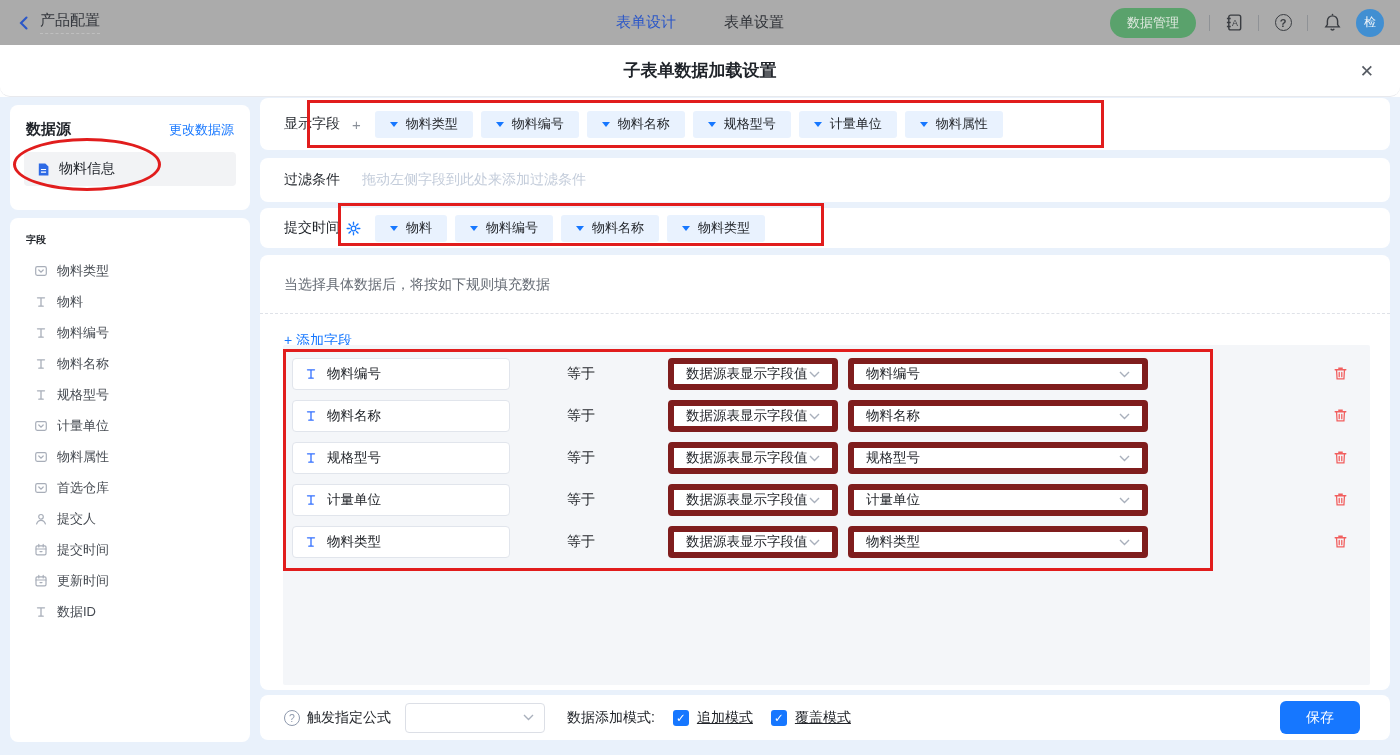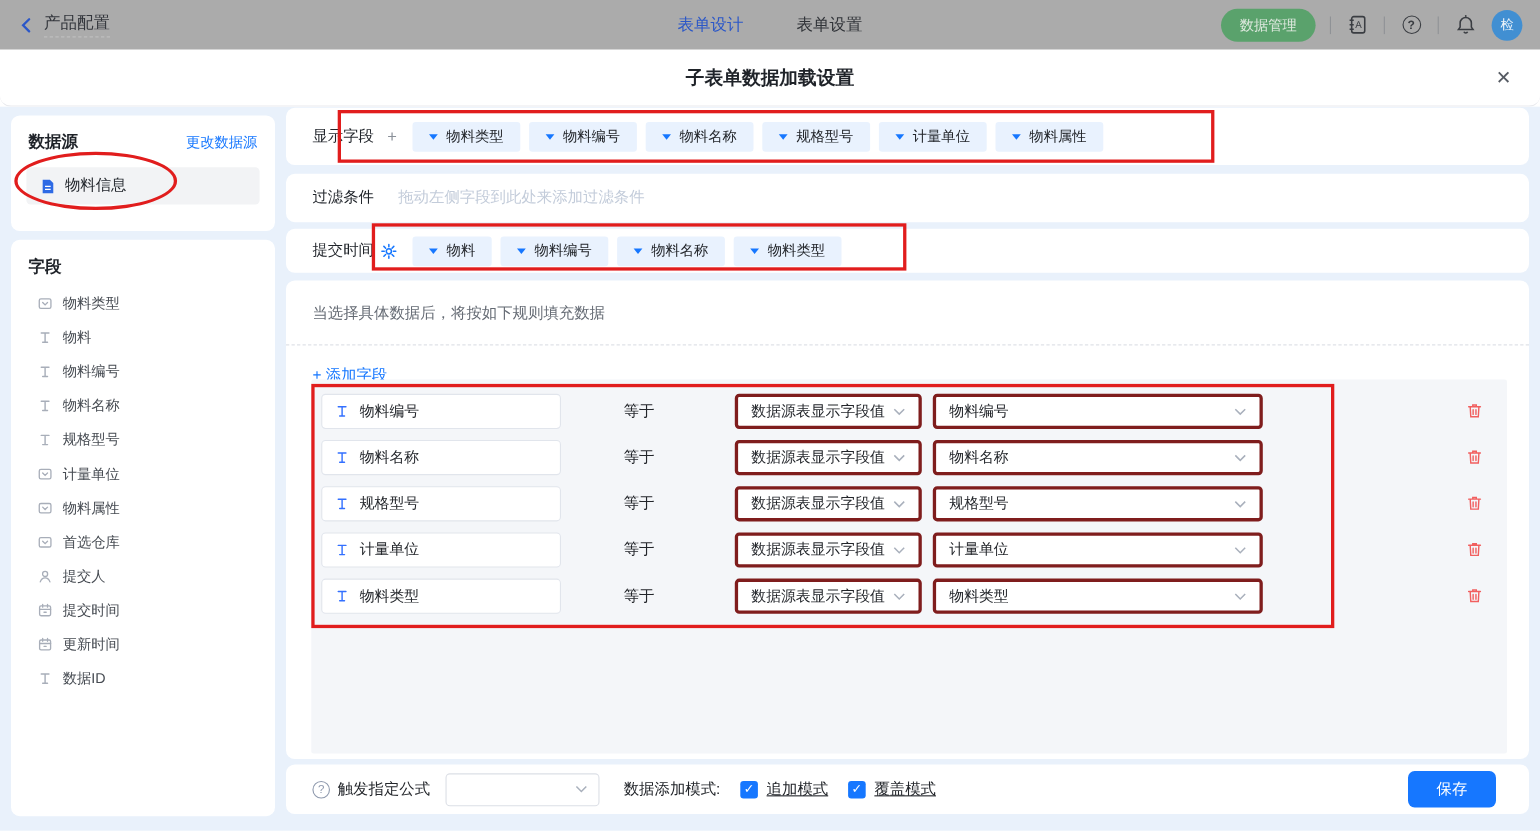--- a/index.html
+++ b/index.html
@@ -30,21 +30,21 @@
   .card { position:absolute; background:#fff; border-radius:8px; }
 
   
   .ds-card { left:10px; top:8px; width:240px; height:105px; }
   .ds-head { display:flex; align-items:center; justify-content:space-between; padding:15px 16px 0 16px; }
   .ds-title { font-size:15px; font-weight:bold; color:#1f2329; }
   .ds-link { font-size:13px; color:#1677ff; cursor:pointer; }
   .ds-item { margin:13px 14px 0 14px; height:34px; background:#f2f3f5; border-radius:4px; display:flex; align-items:center; gap:8px; padding-left:12px; font-size:14px; color:#1f2329; cursor:pointer; }
 
   .fields-card { left:10px; top:121px; width:240px; height:524px; }
-  .fields-title { font-size:15px; font-weight:bold; padding:15px 16px 8px 16px; color:#1f2329; }
+  .fields-title { font-size:10px; font-weight:bold; padding:15px 16px 8px 16px; color:#1f2329; }
   .field-list { padding:0 12px; }
   .field-item { height:31px; display:flex; align-items:center; gap:9px; padding-left:12px; border-radius:4px; font-size:13px; color:#464b52; cursor:pointer; }
   .field-item.active { background:#e4f0fe; }
   .field-item svg { flex:0 0 auto; }
 
   
   .cardA { left:260px; top:1px; width:1130px; height:52px; display:flex; align-items:center; padding-left:24px; }
   .row-label { font-size:14px; font-weight:500; color:#1f2329; white-space:nowrap; }
   .plus-mini { color:#8a9099; font-size:15px; margin-left:12px; cursor:pointer; }
   .tags { display:flex; gap:8px; margin-left:14px; }
@@ -59,21 +59,21 @@
 
   .cardD { left:260px; top:158px; width:1130px; height:435px; }
   .hint { font-size:14px; color:#656b74; padding:21px 24px 19px 24px; }
   .dash-divider { border-top:1px dashed #dfe2e8; }
   .add-field { font-size:14px; color:#1677ff; padding:18px 24px 14px 24px; display:inline-block; cursor:pointer; }
   .rules-panel { position:absolute; left:23px; top:90px; width:1087px; height:340px; background:#f4f6f9; border-radius:2px; }
   .rule-row { position:relative; height:32px; margin-top:10px; }
   .rule-row:first-child { margin-top:13px; }
   .rule-field { position:absolute; left:9px; top:0; width:218px; height:32px; background:#fff; border:1px solid #e1e5ec; border-radius:4px; display:flex; align-items:center; gap:9px; padding-left:11px; font-size:13.5px; color:#23262b; cursor:pointer; }
   .rule-op { position:absolute; left:258px; top:0; width:80px; height:32px; display:flex; align-items:center; justify-content:center; font-size:14px; color:#23262b; }
-  .sel { background:#fff; border:3px solid #7f1d1d; border-radius:4px; height:32px; display:flex; align-items:center; justify-content:space-between; padding:0 12px; font-size:13.5px; color:#23262b; cursor:pointer; }
+  .sel { background:#fff; border:6px solid #7f1d1d; border-radius:4px; height:32px; display:flex; align-items:center; justify-content:space-between; padding:0 12px; font-size:13.5px; color:#23262b; cursor:pointer; }
   .sel-src { position:absolute; left:385px; top:0; width:170px; }
   .sel-tgt { position:absolute; left:565px; top:0; width:300px; }
   .trash { position:absolute; left:1050px; top:8px; cursor:pointer; display:flex; }
 
   
   .cardE { left:260px; top:598px; width:1130px; height:45px; border-radius:8px; display:flex; align-items:center; padding:0 24px; }
   .fhelp { width:16px; height:16px; border:1.3px solid #8e99ad; border-radius:50%; color:#8e99ad; font-size:10.5px; display:flex; align-items:center; justify-content:center; }
   .flabel { font-size:14px; color:#23262b; margin-left:7px; }
   .fselect { width:140px; height:30px; margin-left:14px; background:#fff; border:1px solid #dcdfe6; border-radius:4px; display:flex; align-items:center; justify-content:flex-end; padding-right:10px; cursor:pointer; }
   .fmode { font-size:14px; color:#23262b; margin-left:22px; }

